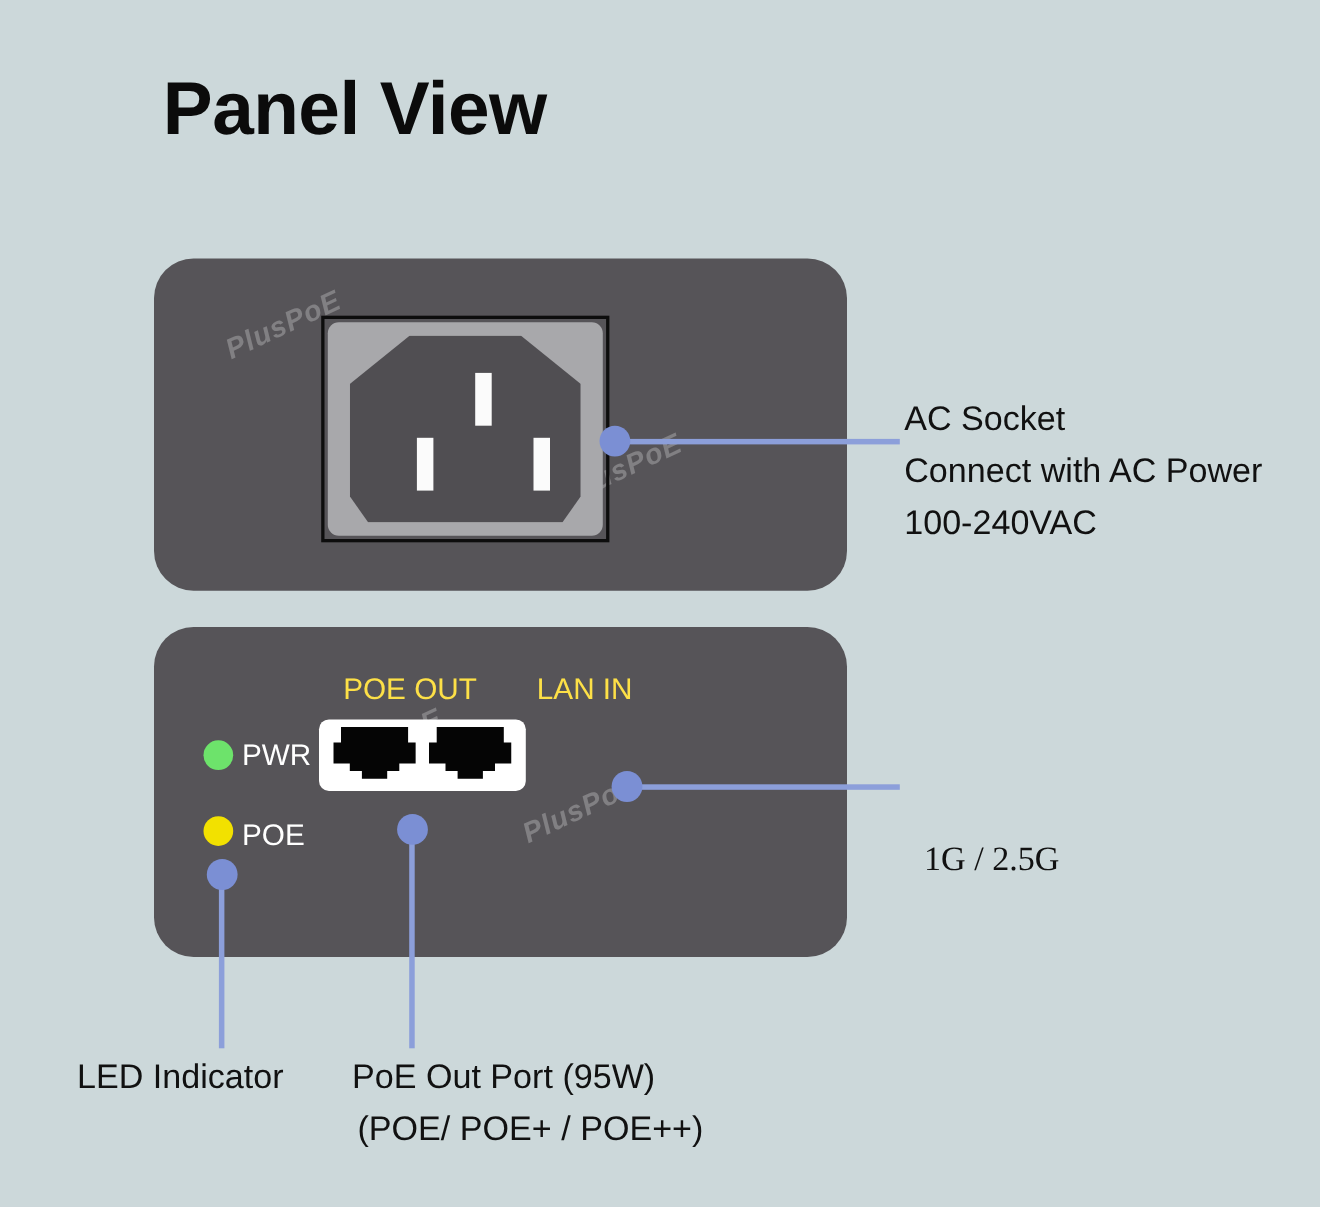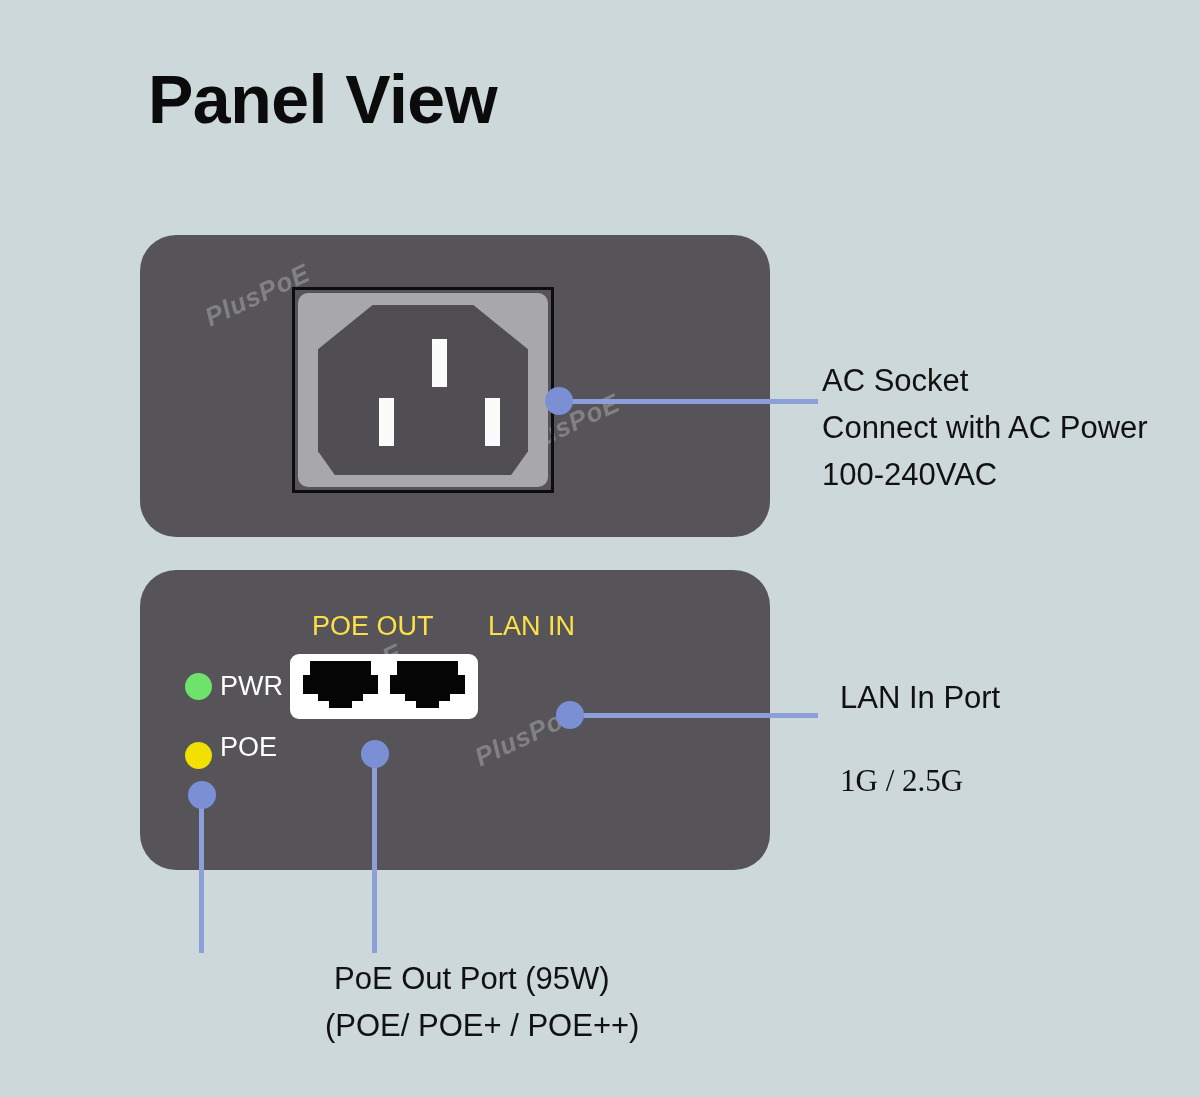--- a/index.html
+++ b/index.html
@@ -159,21 +159,21 @@
   .led-pwr { left: 45px; top: 103px; background: #6de36b; }
   .led-poe { left: 45px; top: 172px; background: #f2e100; }
   .led-text {
     position: absolute;
     color: #ffffff;
     font-size: 27px;
     line-height: 1;
     white-space: nowrap;
   }
   .led-text-pwr { left: 80px; top: 103px; }
-  .led-text-poe { left: 80px; top: 164px; }
+  .led-text-poe { left: 80px; top: 176px; }
 
   
   .dot {
     position: absolute;
     width: 28px;
     height: 28px;
     border-radius: 50%;
     background: #7b8fd4;
     z-index: 6;
   }
@@ -245,24 +245,24 @@
       <div class="rj45-wrap rj45-right">
         <svg viewBox="0 0 75 52" width="75" height="52" preserveAspectRatio="none">
           <path fill="#050505" d="M7 0 H68 V14 H75 V33 H60 V40 H49 V47 H26 V40 H15 V33 H0 V14 H7 Z"></path>
         </svg>
       </div>
     </div>
   </div>
 
   <div class="dot" style="left:556px; top:678px;"></div>
   <div class="line-h" style="left:576px; top:690px; width:242px;"></div>
-  <div class="callout-text" style="left:840px; top:652px;">LAN In Port</div>
   <div class="callout-text" style="left:840px; top:735px;font-family:Liberation Serif, serif;">1G / 2.5G</div>
 
   <div class="dot" style="left:188px; top:758px;"></div>
   <div class="line-v" style="left:199px; top:778px; height:152px;"></div>
+  <div class="callout-text" style="left:70px; top:933px;">LED Indicator</div>
 
   <div class="dot" style="left:361px; top:717px;"></div>
   <div class="line-v" style="left:372px; top:737px; height:193px;"></div>
-  <div class="callout-text" style="left:334px; top:933px;">PoE Out Port (95W)</div>
+  <div class="callout-text" style="left:320px; top:933px;">PoE Out Port (95W)</div>
   <div class="callout-text" style="left:325px; top:980px;">(POE/ POE+ / POE++)</div>
 
 </div>
 
 </body></html>

